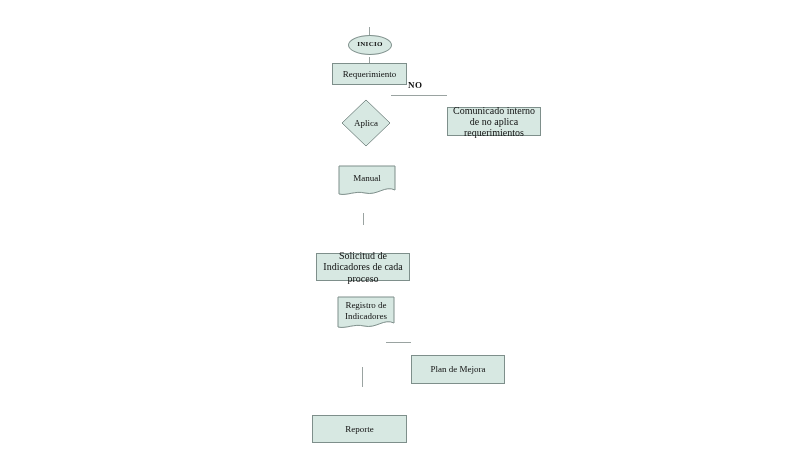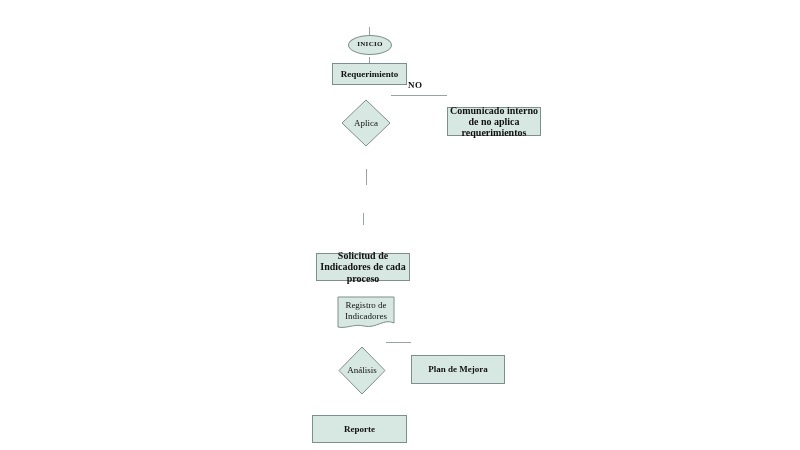--- a/index.html
+++ b/index.html
@@ -14,21 +14,21 @@
   .canvas{position:relative;width:800px;height:450px;background:var(--background);overflow:hidden;}
 
   
   .line{position:absolute;background:var(--connector);}
   .line.v{width:1px;}
   .line.h{height:1px;}
 
   
   .node{position:absolute;display:flex;align-items:center;justify-content:center;
         text-align:center;color:var(--text);box-sizing:border-box;margin-top:28px;}
-  .rect{background:var(--shape-fill);border:1px solid var(--shape-border);font-weight:bold;}
+  .rect{background:var(--shape-fill);border:1px solid var(--shape-border);}
   .oval{background:var(--shape-fill);border:1px solid var(--shape-border);border-radius:50%;}
   .lbl{font-size:9px;line-height:1.12;color:var(--text);display:block;}
   .lbl.small{font-size:10px;}
   .lbl.tiny{font-size:7px;font-weight:bold;letter-spacing:.3px;}
 
   
   .shape-svg{position:absolute;left:0;top:0;width:100%;height:100%;}
   .shape-svg polygon,.shape-svg path{fill:var(--shape-fill);stroke:var(--shape-border);stroke-width:1;}
   .overlay{position:relative;z-index:1;padding:0 2px;}
   .doc .overlay{margin-top:-6px;}
@@ -68,39 +68,39 @@
     <svg class="shape-svg" viewBox="0 0 50 48" preserveAspectRatio="none">
       <polygon points="25,1 49,24 25,47 1,24"></polygon>
     </svg>
     <span class="lbl overlay">Aplica</span>
   </div>
 
   <div class="node rect" style="left:447px;top:79px;width:94px;height:29px">
     <span class="lbl small">Comunicado interno de no aplica requerimientos</span>
   </div>
 
+  <div class="node doc" style="left:338px;top:137px;width:58px;height:33px">
+    <svg class="shape-svg" viewBox="0 0 58 33" preserveAspectRatio="none">
+      <path d="M1,1 H57 V25 C47,20 39,31 27,28 C17,25.5 9,31 1,29 Z"></path>
+    </svg>
+    <span class="lbl overlay">Manual</span>
+  </div>
 
 
   <div class="node rect" style="left:316px;top:225px;width:94px;height:28px">
     <span class="lbl small">Solicitud de Indicadores de cada proceso</span>
   </div>
 
   <div class="node doc" style="left:337px;top:268px;width:58px;height:35px">
     <svg class="shape-svg" viewBox="0 0 58 35" preserveAspectRatio="none">
       <path d="M1,1 H57 V27 C47,22 39,33 27,30 C17,27.5 9,33 1,31 Z"></path>
     </svg>
     <span class="lbl overlay">Registro de Indicadores</span>
   </div>
 
-  <div class="node" style="left:338px;top:318px;width:48px;height:49px">
-    <svg class="shape-svg" viewBox="0 0 48 49" preserveAspectRatio="none">
-      <polygon points="24,1 47,24.5 24,48 1,24.5"></polygon>
-    </svg>
-    <span class="lbl overlay">Análisis</span>
-  </div>
 
   <div class="node rect" style="left:312px;top:387px;width:95px;height:28px">
     <span class="lbl">Reporte</span>
   </div>
 
   <div class="node rect" style="left:411px;top:327px;width:94px;height:29px">
     <span class="lbl">Plan de Mejora</span>
   </div>
 
   <div class="node oval" style="left:336px;top:427px;width:44px;height:34px">

